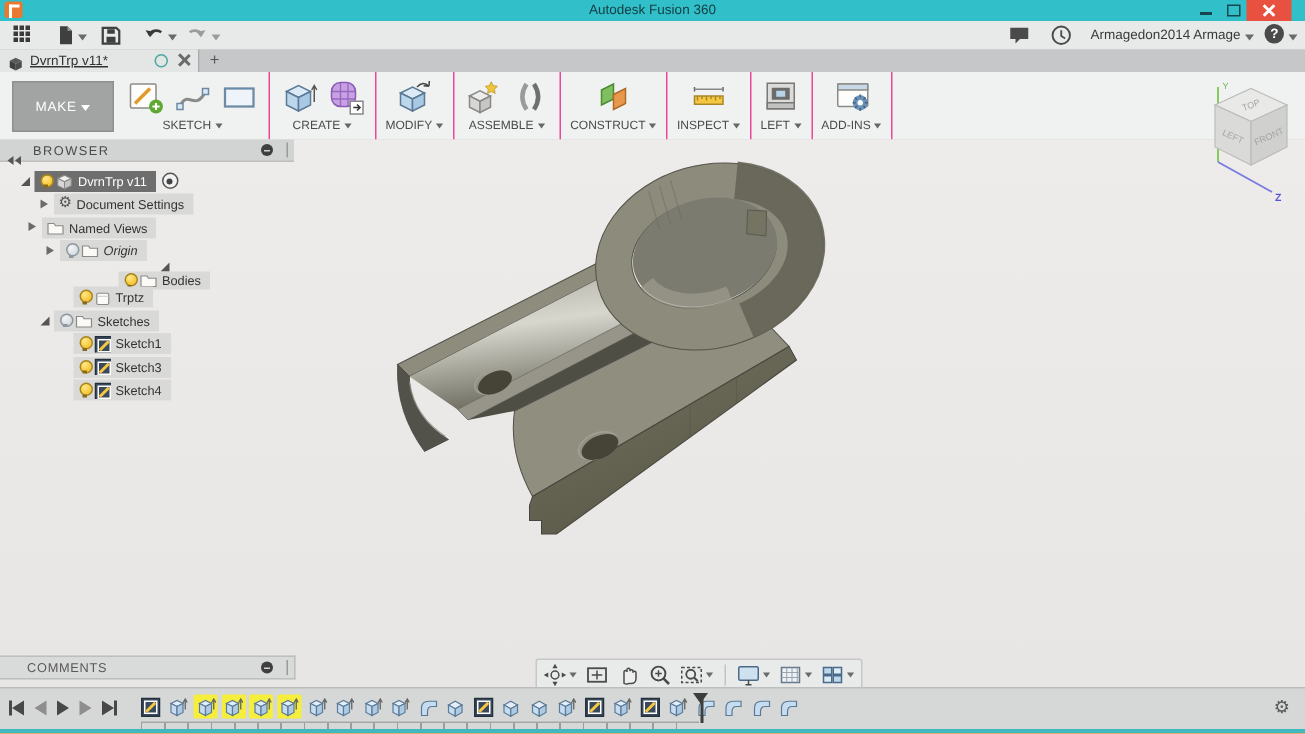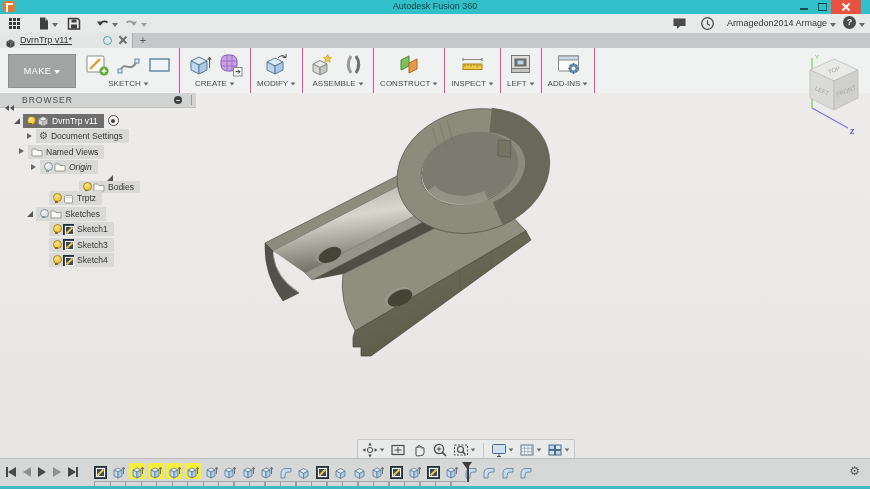--- a/index.html
+++ b/index.html
@@ -526,20 +526,25 @@
                 <rect x="3" y="3" width="7" height="7" fill="#3a4a5c"></rect>
                 <line x1="3.5" y1="9.5" x2="9.5" y2="3.5" stroke="#f5c842" stroke-width="2"></line>
               </svg>
             </span>
             <span class="lbl">Sketch4</span>
           </span>
         </div>
       </div>
   </div>
 
+  <div class="comments">
+    <span class="cm-label">COMMENTS</span>
+    <span class="panel-dot" style="top:3px"></span>
+    <span class="panel-grip" style="top:2px"></span>
+  </div>
 
   <div class="navbar">
     <span class="nav-ic">
         <svg width="16" height="16">
           <circle cx="8" cy="8" r="2.6" fill="none" stroke="#4a4a4a"></circle>
           <path d="M8 0.5 L6.3 3.5 H9.7Z M8 15.5 L6.3 12.5H9.7Z M0.5 8 L3.5 6.3V9.7Z M15.5 8 L12.5 6.3V9.7Z" fill="#4a4a4a"></path>
         </svg>
         <span class="car" style="transform:scale(.8)"></span>
       </span>
     <span class="nav-ic">

